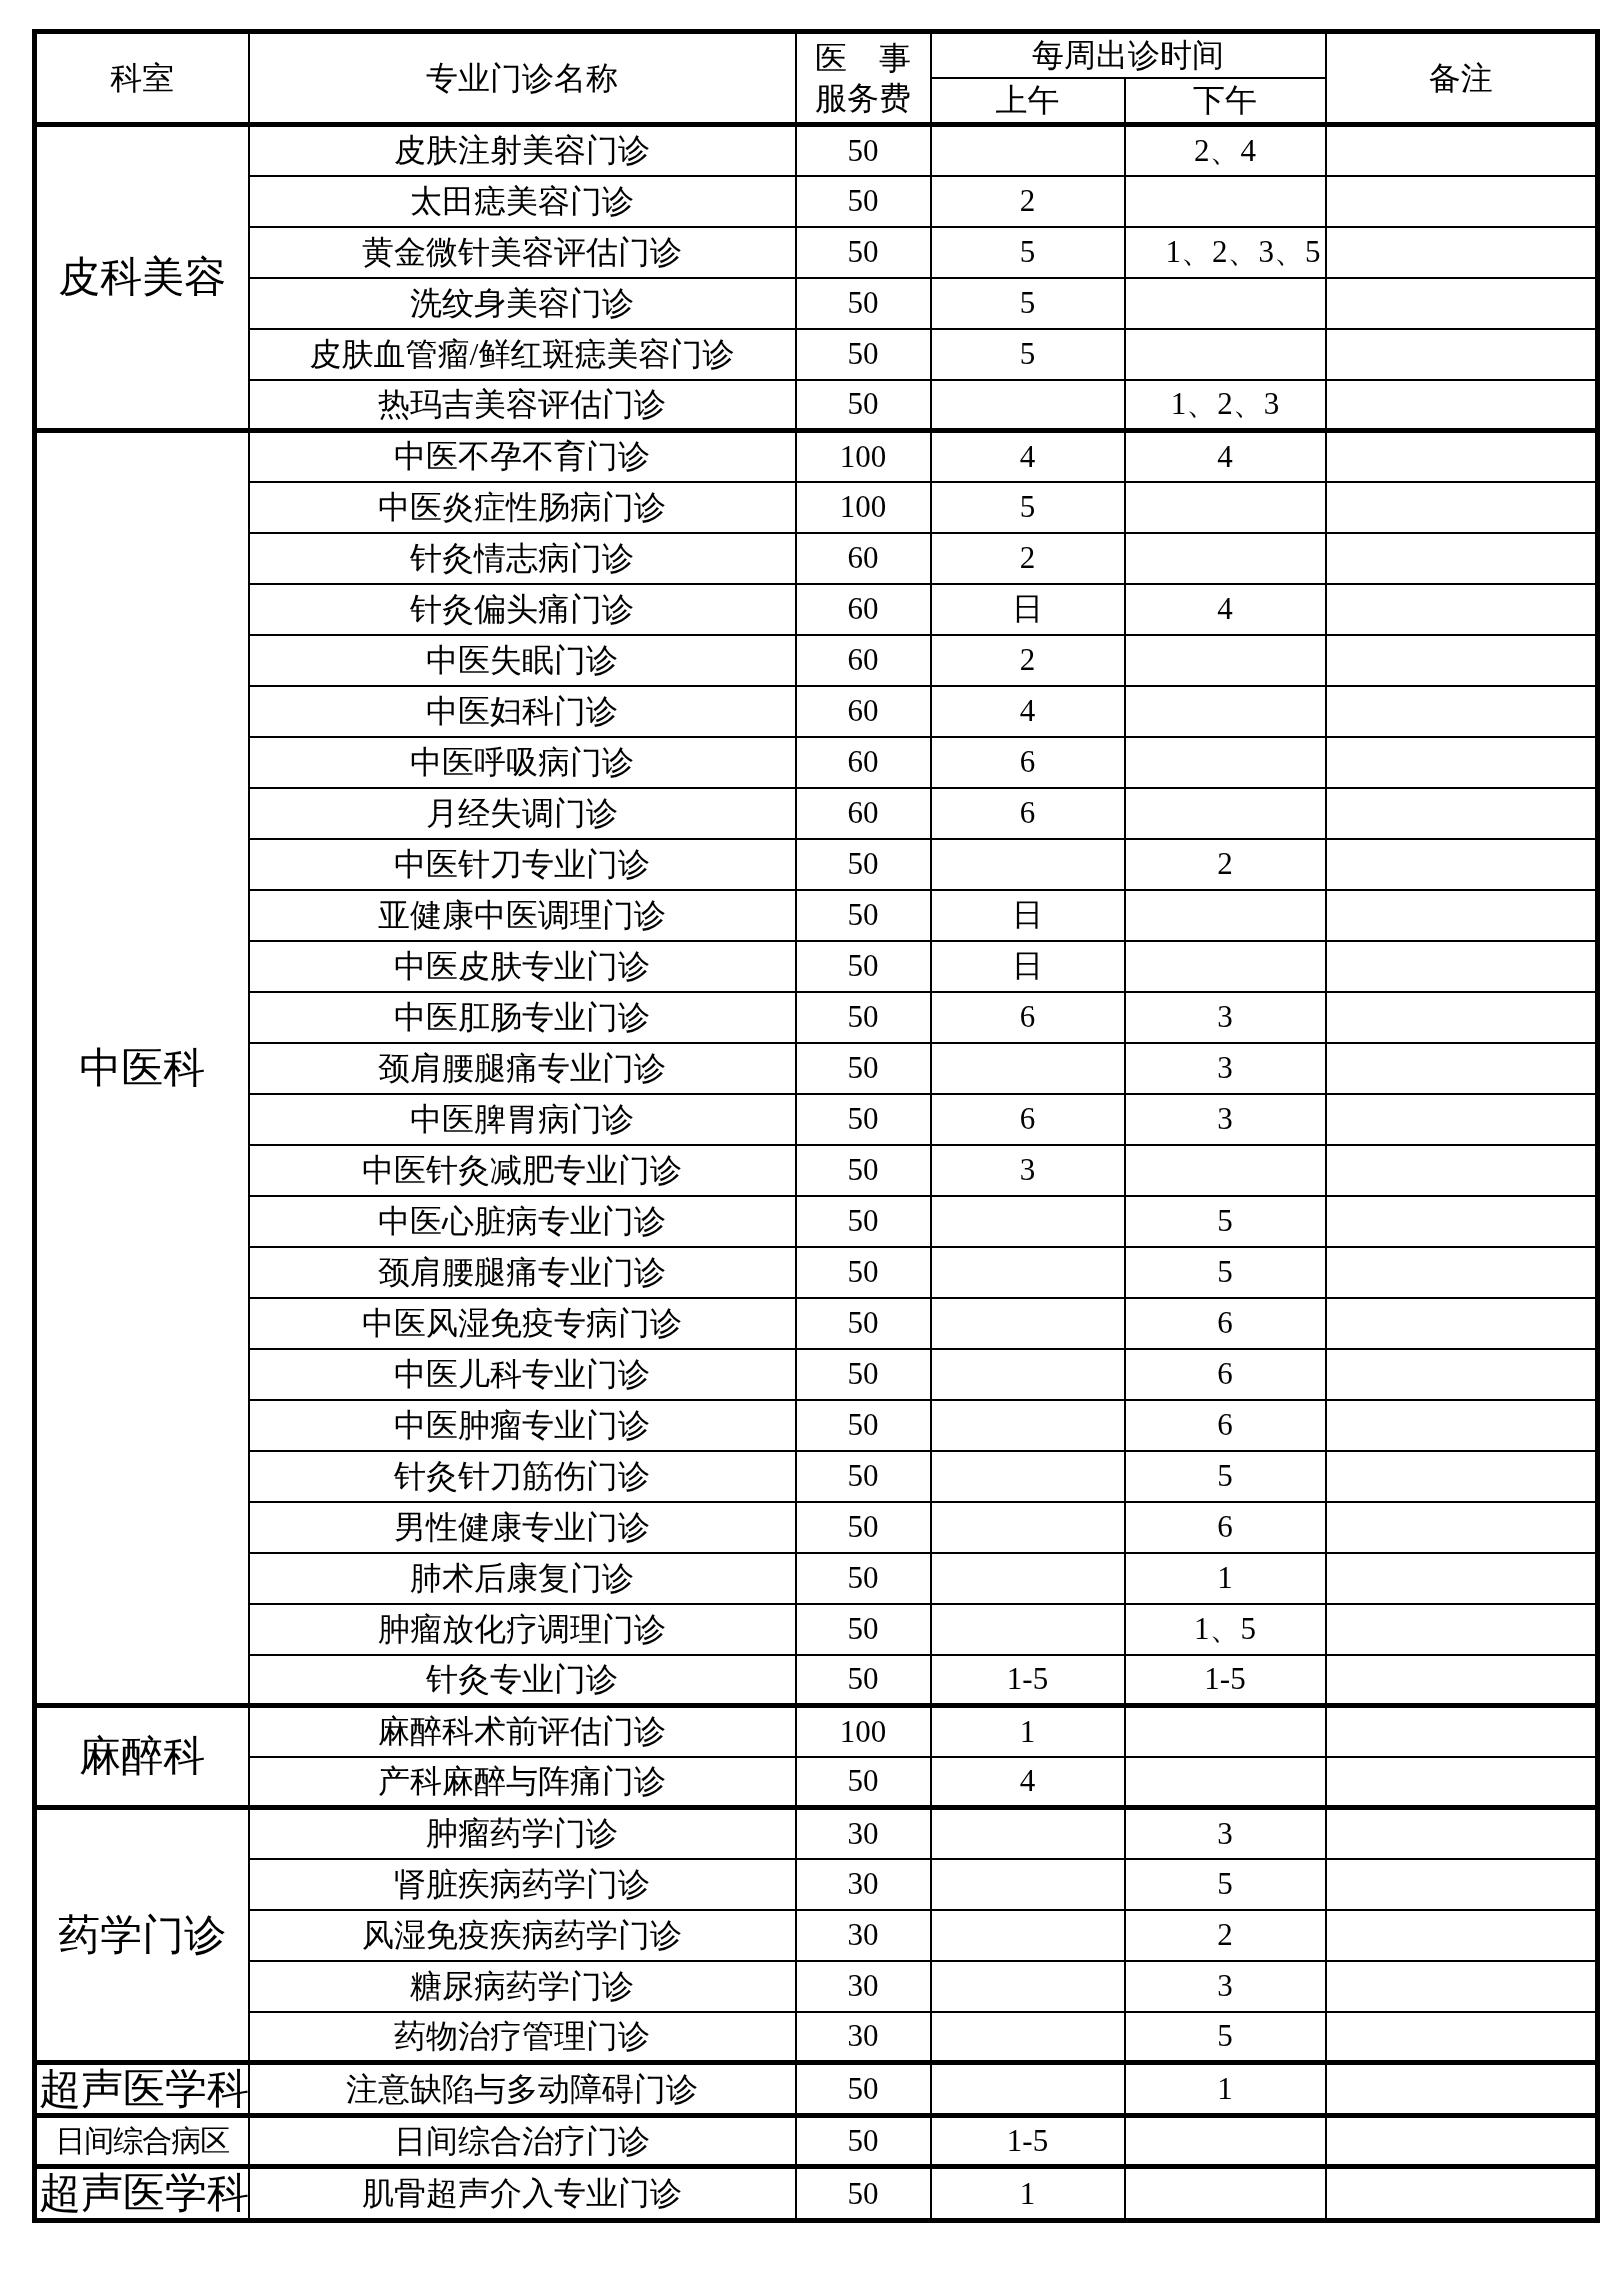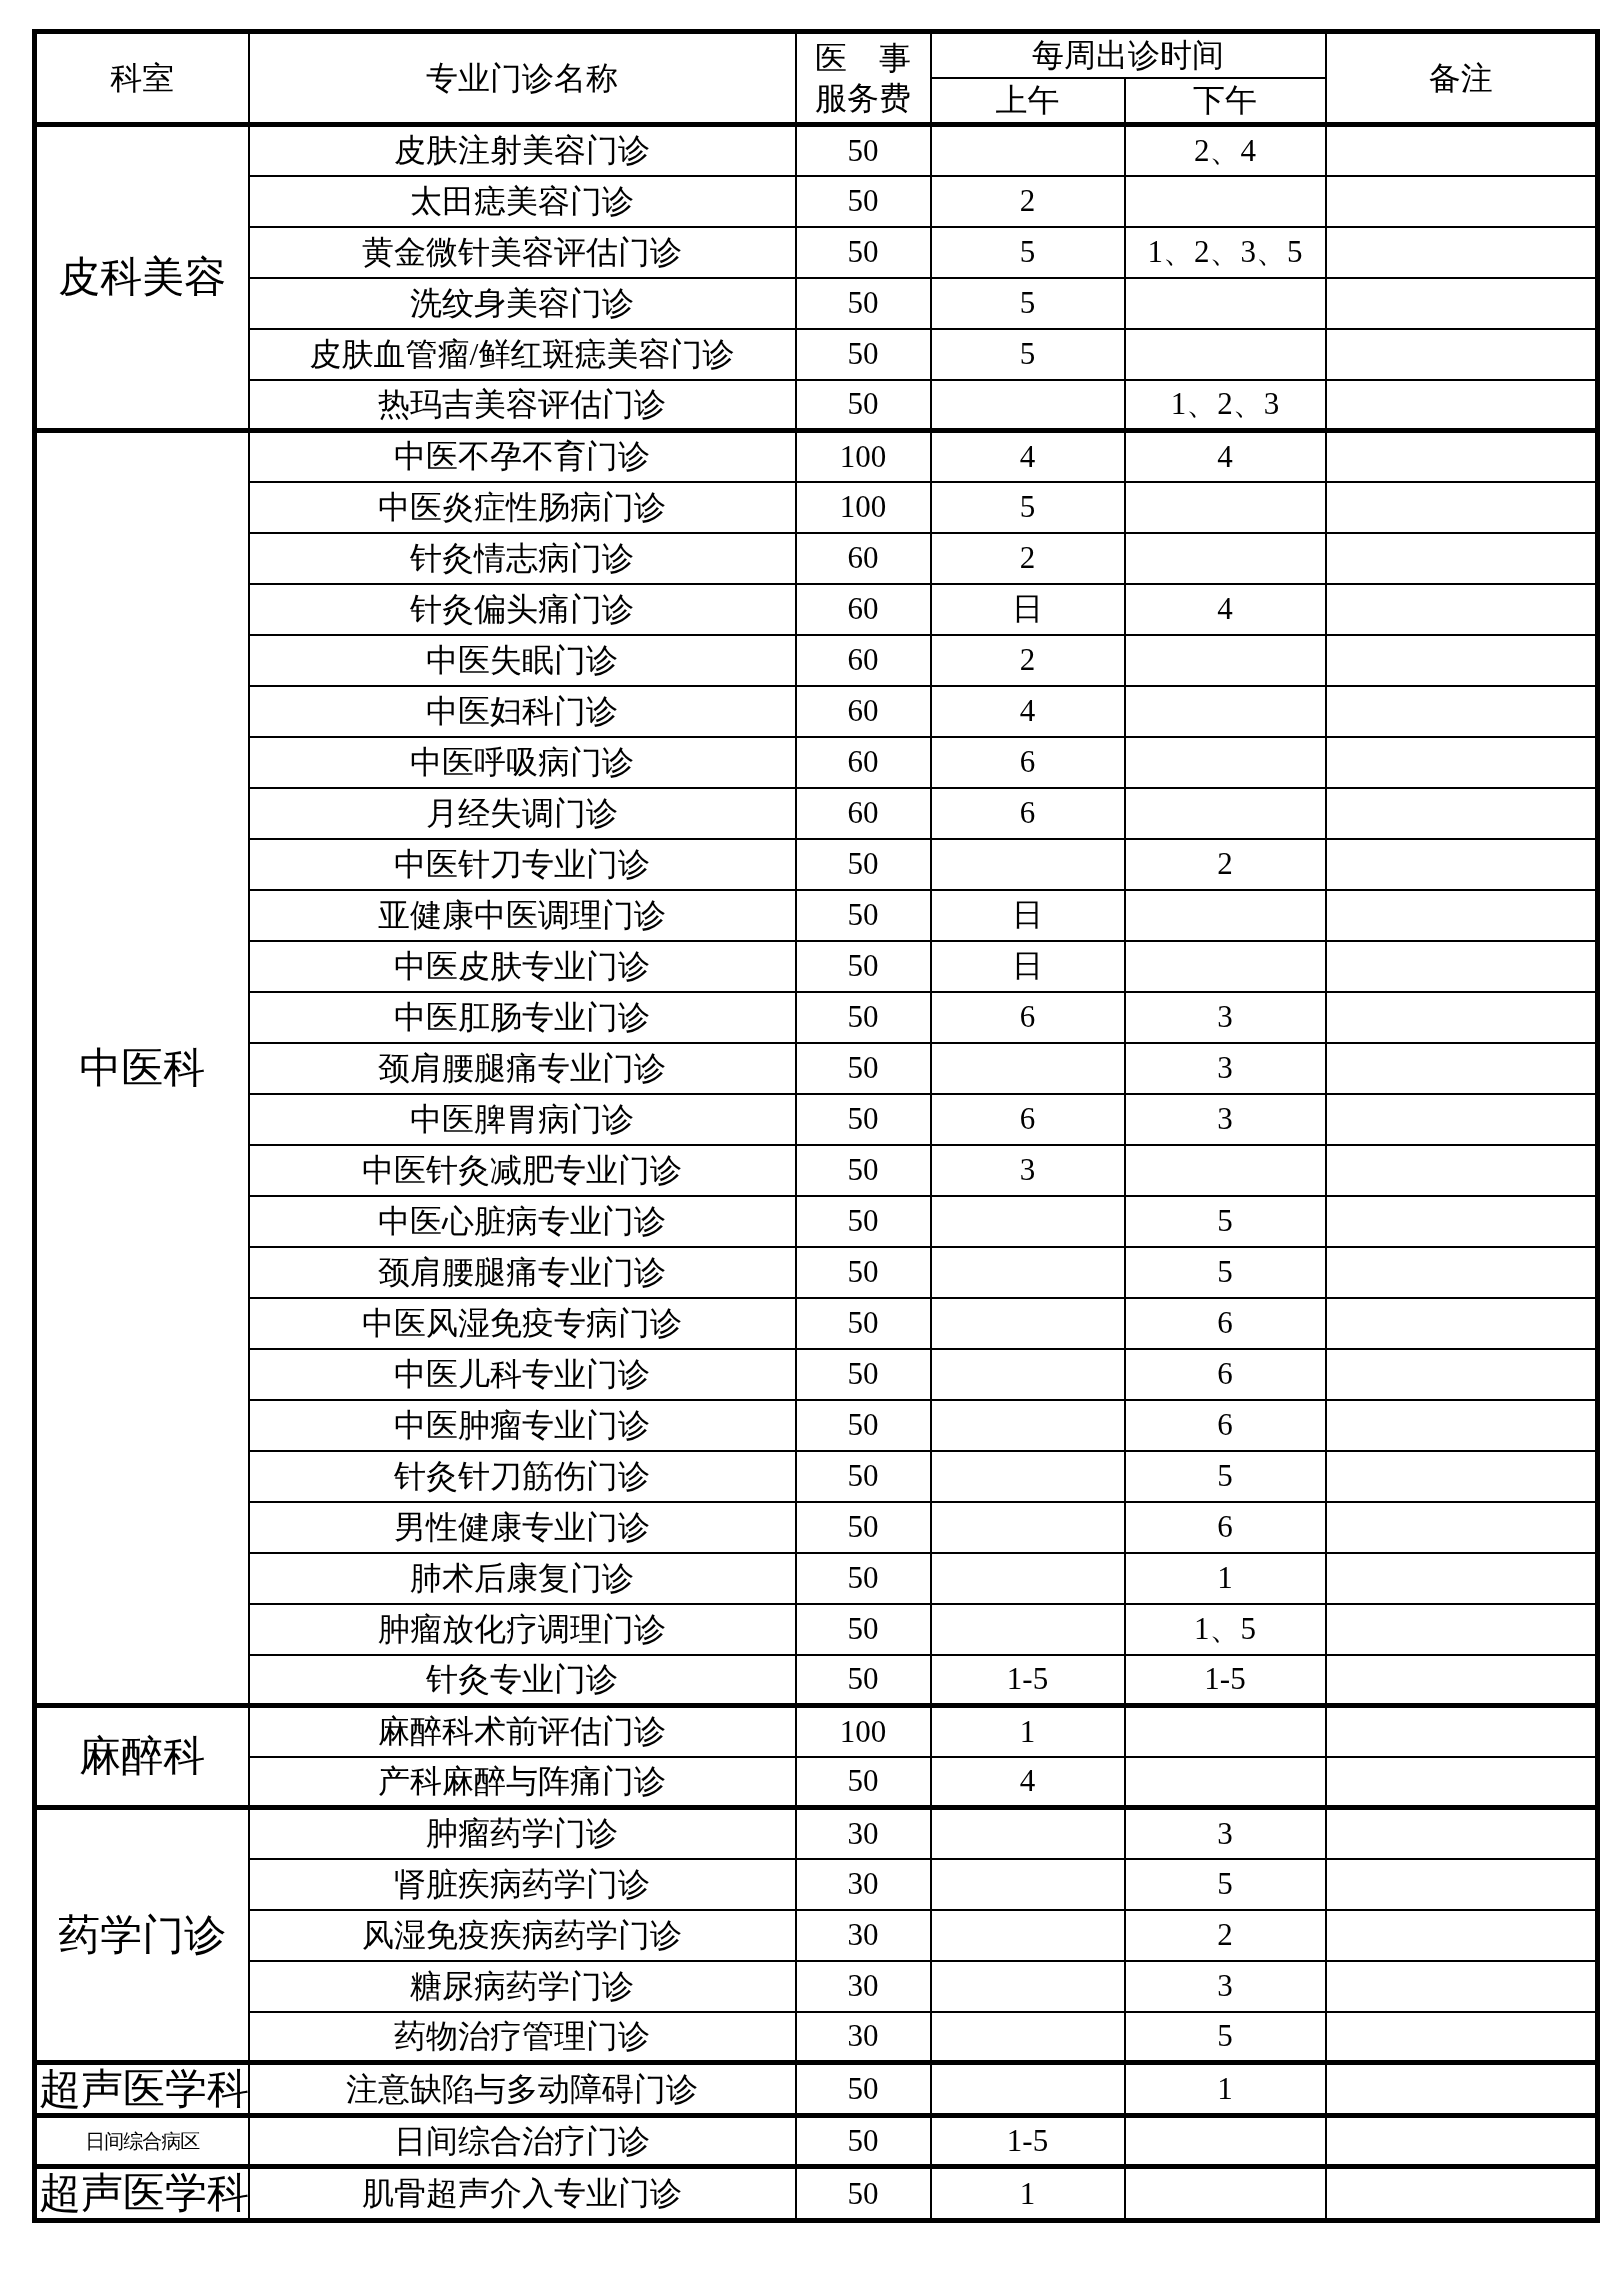--- a/index.html
+++ b/index.html
@@ -31,23 +31,23 @@
     font-size: 32px;
     line-height: 1.15;
   }
   .sched thead tr.hr1 th { height: 43px; }
   .sched thead tr.hr2 th { height: 43px; }
   .sched thead th.feehdr div { line-height: 1.25; }
   .sched thead tr.hr2 th { border-bottom: 5.9px solid #000; }
   .sched tbody tr { height: 51px; }
   .sched tbody tr.section-start td { border-top: 5.9px solid #000; }
   td.dept { font-size: 42px; padding: 0 2px; }
-  td.dept.tight { font-size: 20px; letter-spacing: -1px; }
+  td.dept.tight { font-size: 30px; letter-spacing: -1px; }
   td.fee, td.am, td.pm { font-size: 31px; }
-  td.pm.leftflush { text-align: center; padding-left: 4px; margin-top: 29px; }
+  td.pm.leftflush { text-align: right; padding-left: 4px; margin-top: 29px; }
   td.remark { }
 </style>
 </head>
 <body>
 
 <div class="page">
   <table class="sched">
     <colgroup>
       <col style="width:214px">
       <col style="width:547px">

